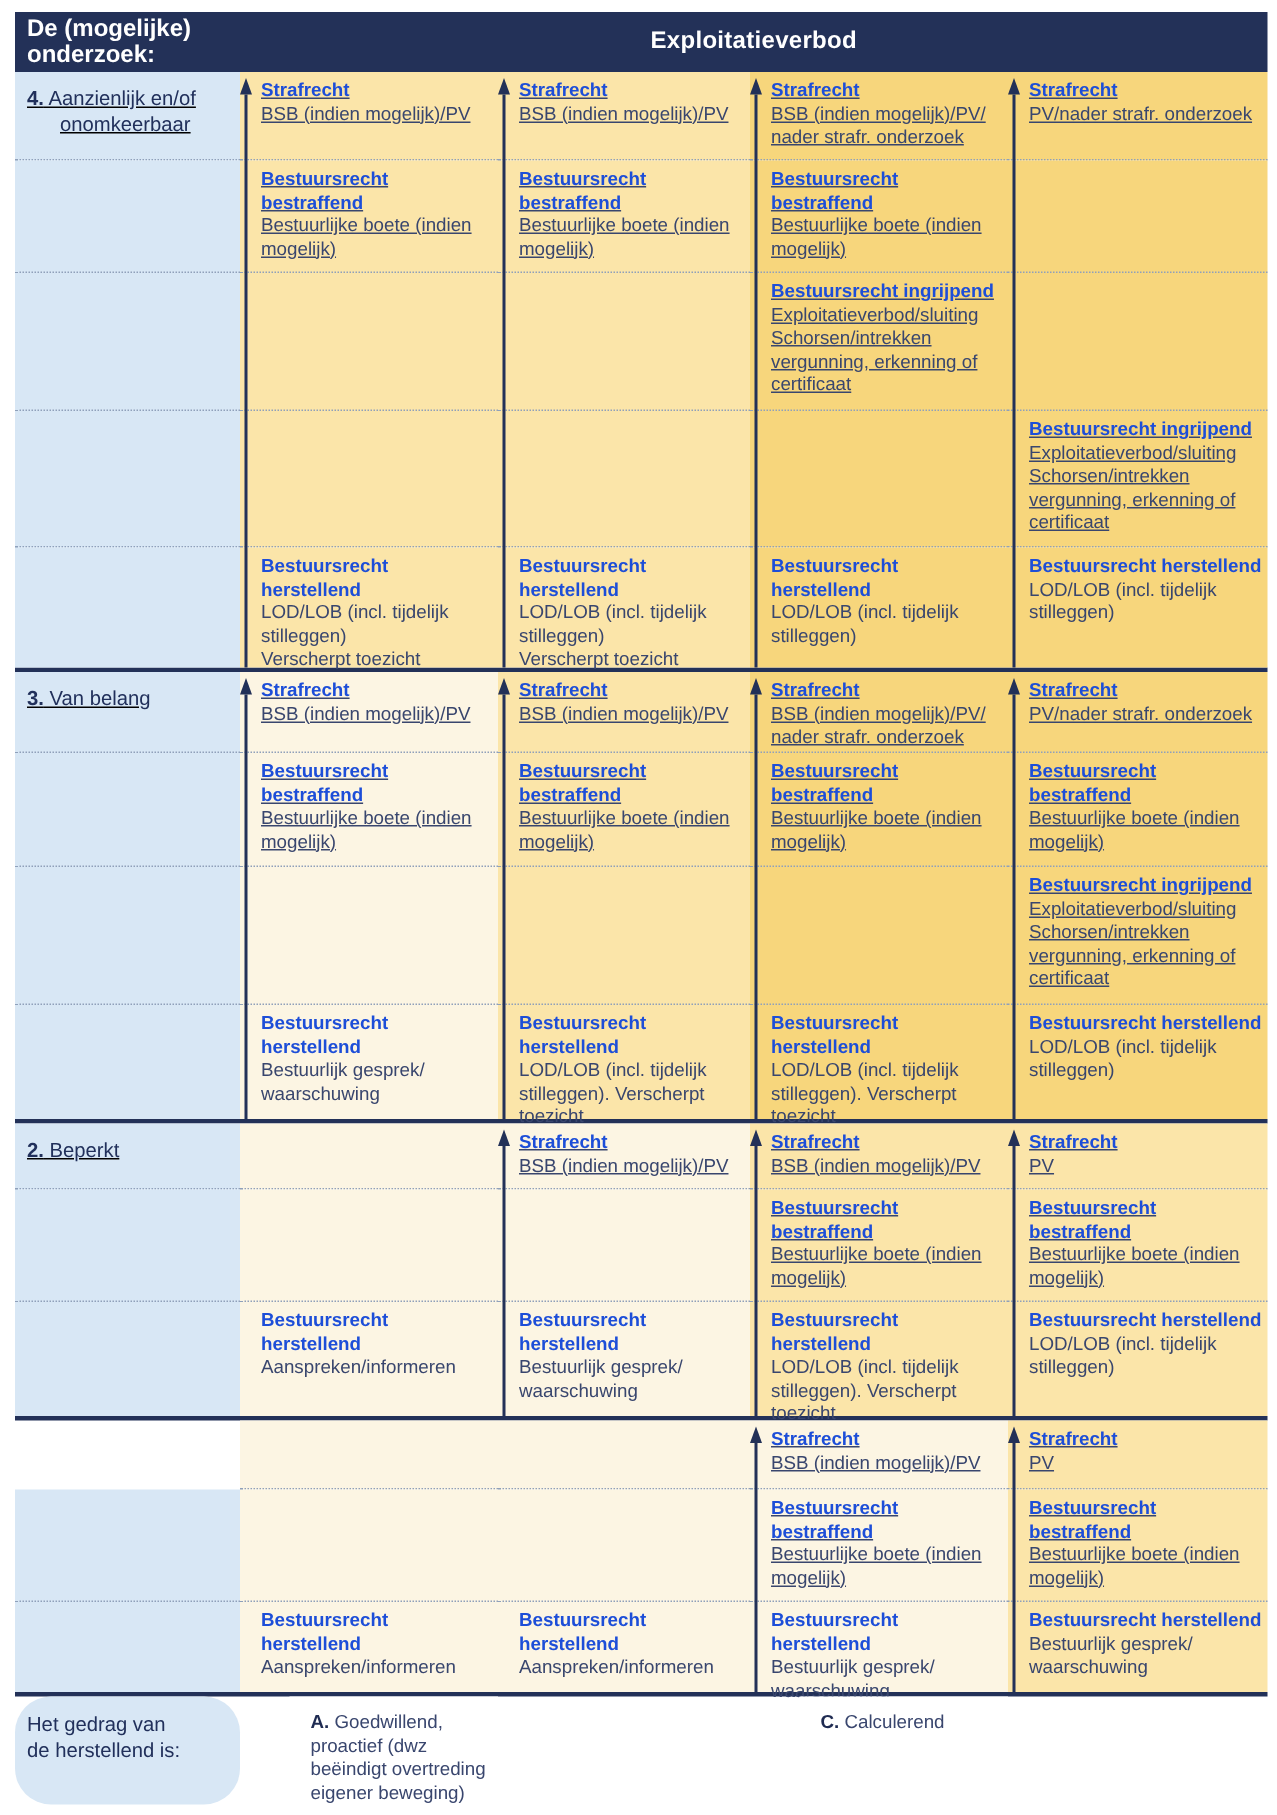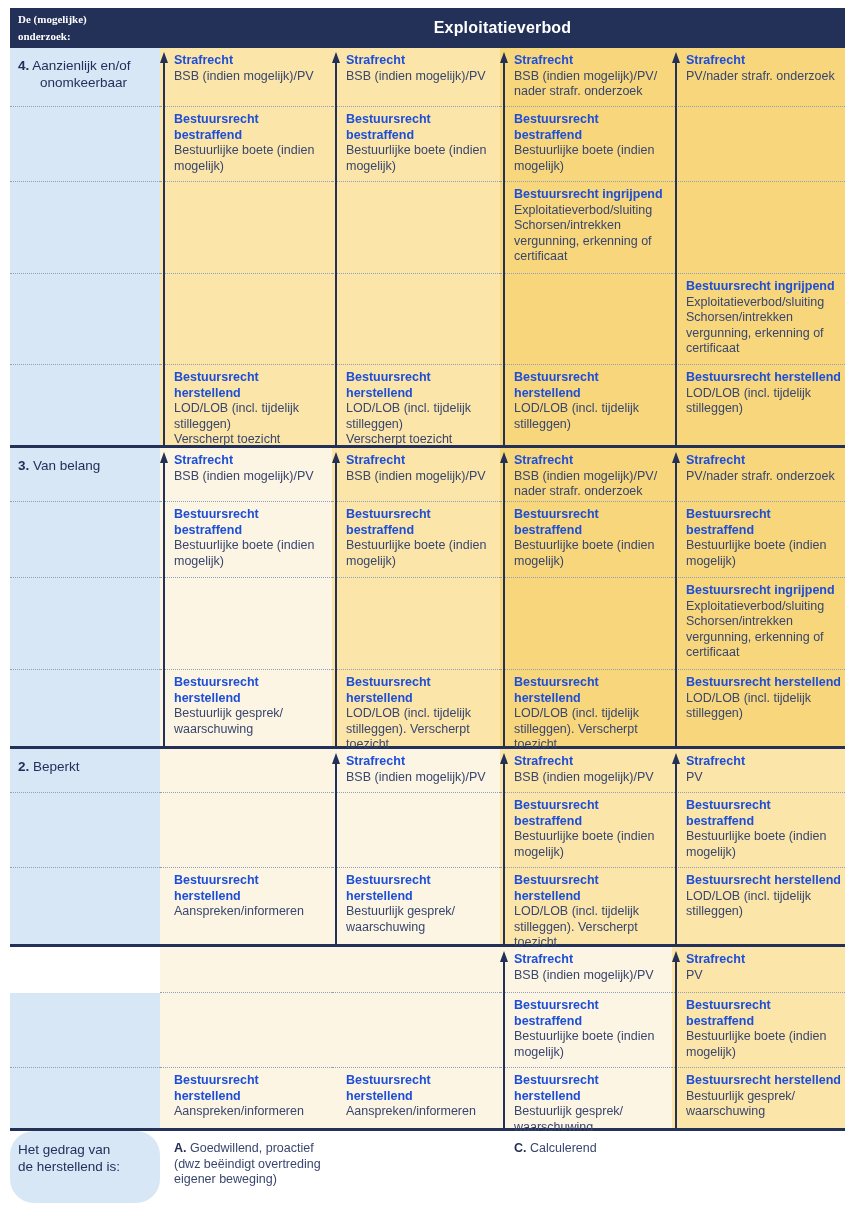--- a/index.html
+++ b/index.html
@@ -2,48 +2,48 @@
 <html><head>
 <meta charset="utf-8">
 <style>
   html,body{margin:0;padding:0;background:#ffffff;}
   .page{width:851px;height:1210px;background:#ffffff;overflow:hidden;
         font-family:"Liberation Sans",sans-serif;-webkit-font-smoothing:antialiased;}
   .matrix{margin:8px 6px 0 10px;width:835px;}
   
   .header-bar{display:flex;height:40px;background:#233158;color:#ffffff;}
   .corner{width:150px;box-sizing:border-box;padding:3px 0 0 8px;font-weight:700;
-          font-size:11px;line-height:17px;font-family:Liberation Serif, serif;}
+          font-size:16px;line-height:17px;}
   .htitle{flex:1;display:flex;align-items:center;justify-content:center;
           font-weight:700;font-size:16px;letter-spacing:.2px;}
   
   .band{display:grid;position:relative;border-bottom:3px solid #233158;}
   .band > div{box-sizing:border-box;}
   .labelcell{background:#D8E7F5;}
   .rowlabel{padding:9px 6px 0 30px;text-indent:-22px;font-size:13.5px;line-height:17px;
             color:#21305B;}
   .rowlabel .num{font-weight:700;}
   .cell{padding:5px 4px 0 14px;font-size:12.5px;line-height:15.5px;color:#39466e;}
   .cell .ctitle{font-weight:700;color:#1d4ed8;}
-  .dot{border-bottom:1px dotted #8FA0BA;}
+  .dot{border-bottom:1px dotted #8FA0BA;text-decoration:underline;}
   .tier1{background:#FCF5E3;}
   .tier2{background:#FBE5A9;}
   .tier3{background:#F7D67C;}
   
   .arrow{position:absolute;top:4px;bottom:0;width:9px;display:flex;flex-direction:column;
          align-items:center;z-index:3;pointer-events:none;}
   .arrow .head{width:0;height:0;border-left:4.5px solid transparent;
                border-right:4.5px solid transparent;border-bottom:11px solid #233158;}
   .arrow .shaft{width:2px;flex:1;background:#233158;}
   
   .behavior{display:grid;position:relative;}
   .behavior .labelcell{padding:10px 6px 0 8px;font-size:13.5px;line-height:17px;
                        color:#21305B;height:72px;box-sizing:border-box;}
   .bcell{box-sizing:border-box;padding:10px 8px 0 14px;font-size:12.5px;line-height:15.5px;
-         color:#39466e;background:#ffffff;}
+         color:#39466e;background:#ffffff;margin-left:33px;}
   .bcell .pfx{font-weight:700;color:#1F2B52;}
 </style>
 </head>
 <body>
 
 <div class="page">
   <div class="matrix">
     <div class="header-bar">
       <div class="corner">
         <div>De (mogelijke)</div>

